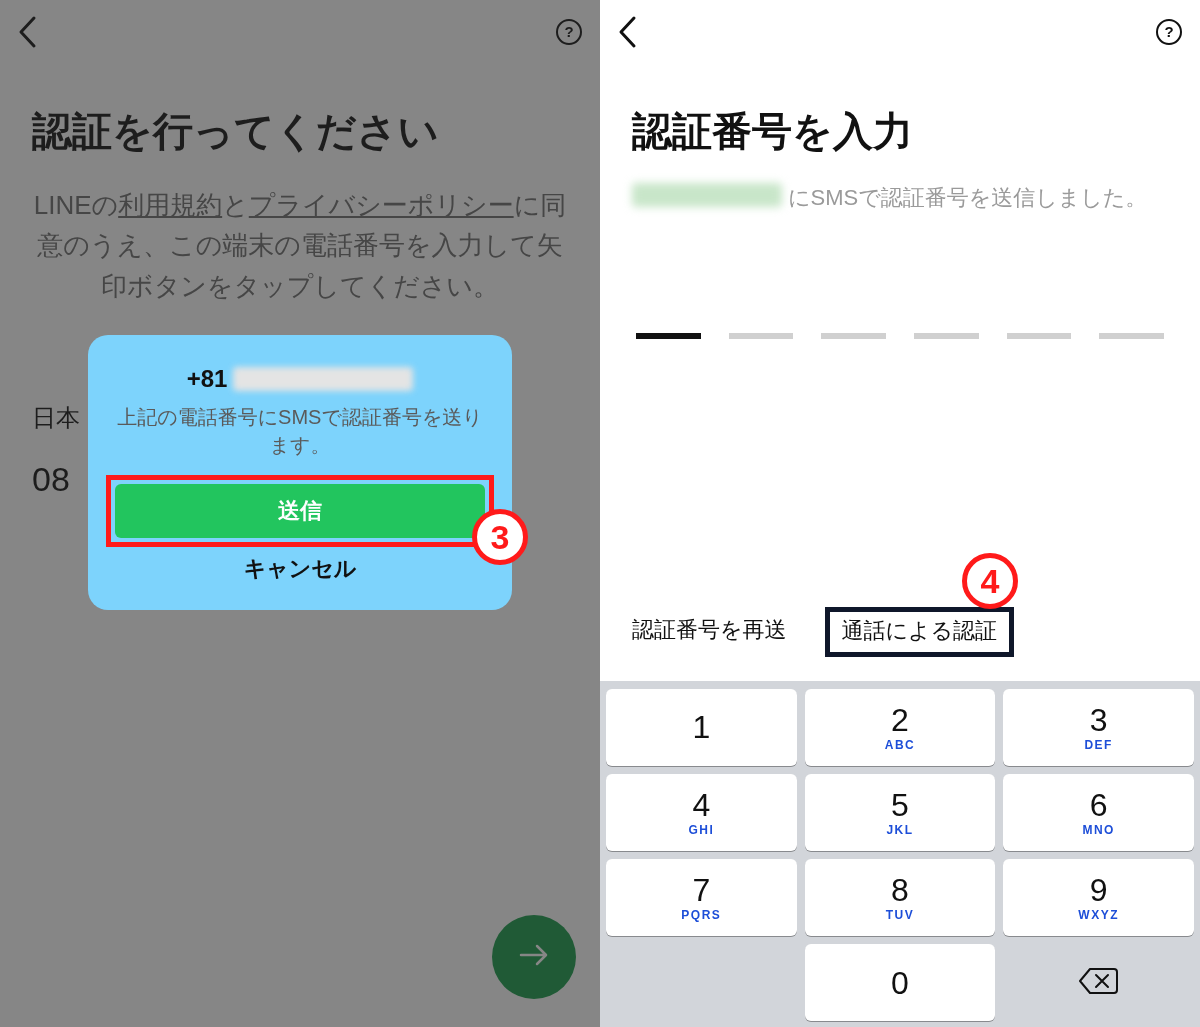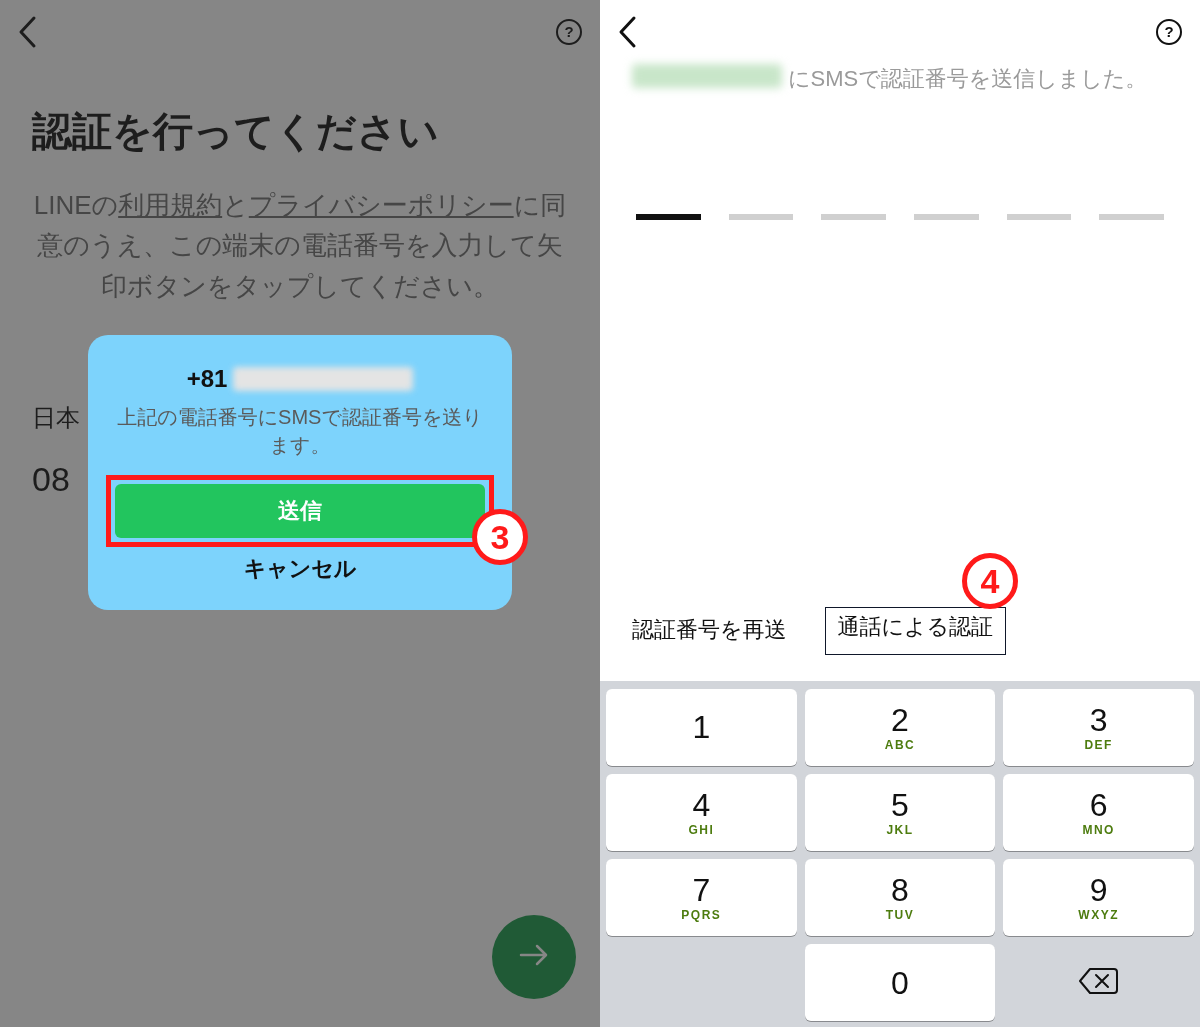--- a/index.html
+++ b/index.html
@@ -46,28 +46,28 @@
     .title-big-r { font-size: 40px; font-weight: 700; color: #111; margin-top: 40px; margin-bottom: 24px; }
     .sent-line { font-size: 22px; color: #9a9a9a; display: flex; align-items: flex-start; flex-wrap: wrap; }
     .blur-green { display:inline-block; width: 150px; height: 24px; border-radius: 4px; background: #c8e6c9; filter: blur(4px); margin-right: 6px; }
 
     .code-row { display: flex; gap: 28px; margin-top: 120px; padding: 0 4px; }
     .code-dash { flex: 1; height: 6px; background: #d0d0d0; }
     .code-dash.active { background: #111; }
 
     .resend-row { position: absolute; left: 32px; right: 32px; top: 615px; display: flex; gap: 38px; font-size: 22px; color: #111; }
     .resend-item { white-space: nowrap; }
-    .call-wrap { border: 1px solid #0f172a; padding: 4px 12px 12px 12px; position: relative; margin-top: -8px; cursor:pointer; }
+    .call-wrap { border: 5px solid #0f172a; padding: 4px 12px 6px 12px; position: relative; margin-top: -8px; cursor:pointer; }
 
     
     .keypad { position: absolute; left: 0; right: 0; bottom: 0; height: 346px; background: #d2d5da; padding: 8px 6px 6px 6px; display: flex; flex-direction: column; gap: 8px; }
     .krow { display: flex; gap: 8px; flex: 1; }
     .key { flex: 1; background: #fff; border-radius: 6px; display: flex; flex-direction: column; align-items: center; justify-content: center; box-shadow: 0 1px 0 rgba(0,0,0,0.35); font-family: -apple-system, sans-serif; cursor:pointer; }
     .key-num { font-size: 32px; color: #111; line-height: 1; }
-    .key-letters { font-size: 12px; font-weight: 700; letter-spacing: 1.5px; color: #4d7c0f; margin-top: 2px; }
+    .key-letters { font-size: 12px; font-weight: 700; letter-spacing: 1.5px; color: #1d4ed8; margin-top: 2px; }
     .key.empty { background: transparent; box-shadow: none; }
     .key.backspace { background: transparent; box-shadow: none; }
   </style>
 </head>
 <body>
 
 <div class="screen screen-left">
 
   <div class="nav">
     <span>
@@ -128,20 +128,21 @@
     <span class="spacer"></span>
     <span>
       <svg class="icon-svg" width="30" height="30" viewBox="0 0 30 30">
           <circle cx="15" cy="15" r="12" stroke="#111" stroke-width="2" fill="none"></circle>
           <text x="15" y="20" text-anchor="middle" font-size="15" font-weight="700" fill="#111">?</text>
         </svg>
     </span>
   </div>
 
   <div class="right-content">
+    <h1 class="title-big-r">認証番号を入力</h1>
     <div class="sent-line">
       <span class="blur-green"></span>
       <span>にSMSで認証番号を送信しました。</span>
     </div>
 
     <div class="code-row">
       <div class="code-dash active"></div>
       <div class="code-dash"></div>
       <div class="code-dash"></div>
       <div class="code-dash"></div>

